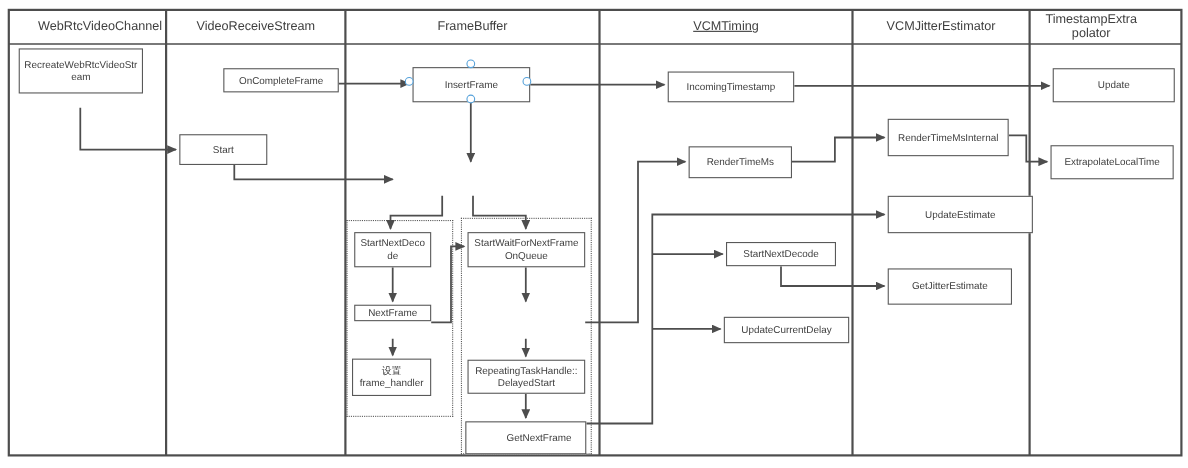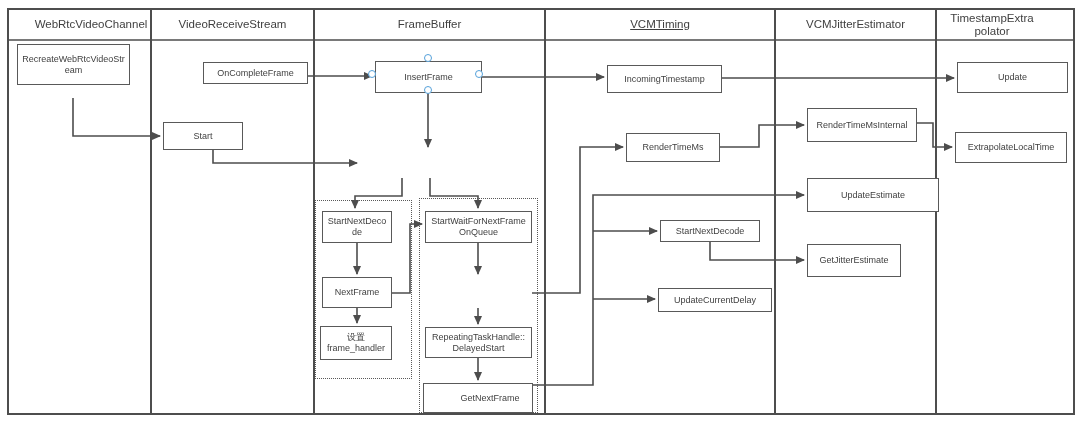--- a/index.html
+++ b/index.html
@@ -99,34 +99,34 @@
     <div class="col-header" style="left:936px;width:112px;padding:0 12px;">TimestampExtrapolator</div>
   </div>
 
   <div class="layer nodes-layer">
     <div class="node" style="left:17px;top:44px;width:113px;height:41px;">RecreateWebRtcVideoStream</div>
     <div class="node" style="left:162px;top:62px;width:105px;height:22px;margin-left:41px;">OnCompleteFrame</div>
     <div class="node" style="left:163px;top:122px;width:80px;height:28px;">Start</div>
 
     <div class="node" style="left:375px;top:61px;width:107px;height:32px;">InsertFrame</div>
     <div class="node" style="left:322px;top:211px;width:70px;height:32px;">StartNextDecode</div>
-    <div class="node" style="left:322px;top:277px;width:70px;height:31px;">NextFrame</div>
+    <div class="node" style="left:322px;top:277px;width:70px;height:15px;">NextFrame</div>
     <div class="node" style="left:320px;top:326px;width:72px;height:34px;">设置 frame_handler</div>
     <div class="node" style="left:425px;top:211px;width:107px;height:32px;">StartWaitForNextFrameOnQueue</div>
     <div class="node" style="left:425px;top:327px;width:107px;height:31px;">RepeatingTaskHandle::DelayedStart</div>
     <div class="node" style="left:423px;top:383px;width:110px;height:30px;padding-left:28px;">GetNextFrame</div>
 
     <div class="node" style="left:607px;top:65px;width:115px;height:28px;">IncomingTimestamp</div>
     <div class="node" style="left:626px;top:133px;width:94px;height:29px;">RenderTimeMs</div>
     <div class="node" style="left:660px;top:220px;width:100px;height:22px;">StartNextDecode</div>
     <div class="node" style="left:658px;top:288px;width:114px;height:24px;">UpdateCurrentDelay</div>
 
     <div class="node" style="left:807px;top:108px;width:110px;height:34px;">RenderTimeMsInternal</div>
     <div class="node" style="left:807px;top:178px;width:132px;height:34px;">UpdateEstimate</div>
-    <div class="node" style="left:807px;top:244px;width:94px;height:33px;">GetJitterEstimate</div>
+    <div class="node" style="left:807px;top:244px;width:113px;height:33px;">GetJitterEstimate</div>
 
     <div class="node" style="left:957px;top:62px;width:111px;height:31px;">Update</div>
     <div class="node" style="left:955px;top:132px;width:112px;height:31px;">ExtrapolateLocalTime</div>
   </div>
 
   <div class="handle" style="left:424px;top:54px;"></div>
   <div class="handle" style="left:424px;top:86px;"></div>
   <div class="handle" style="left:368px;top:70px;"></div>
   <div class="handle" style="left:475px;top:70px;"></div>
 

